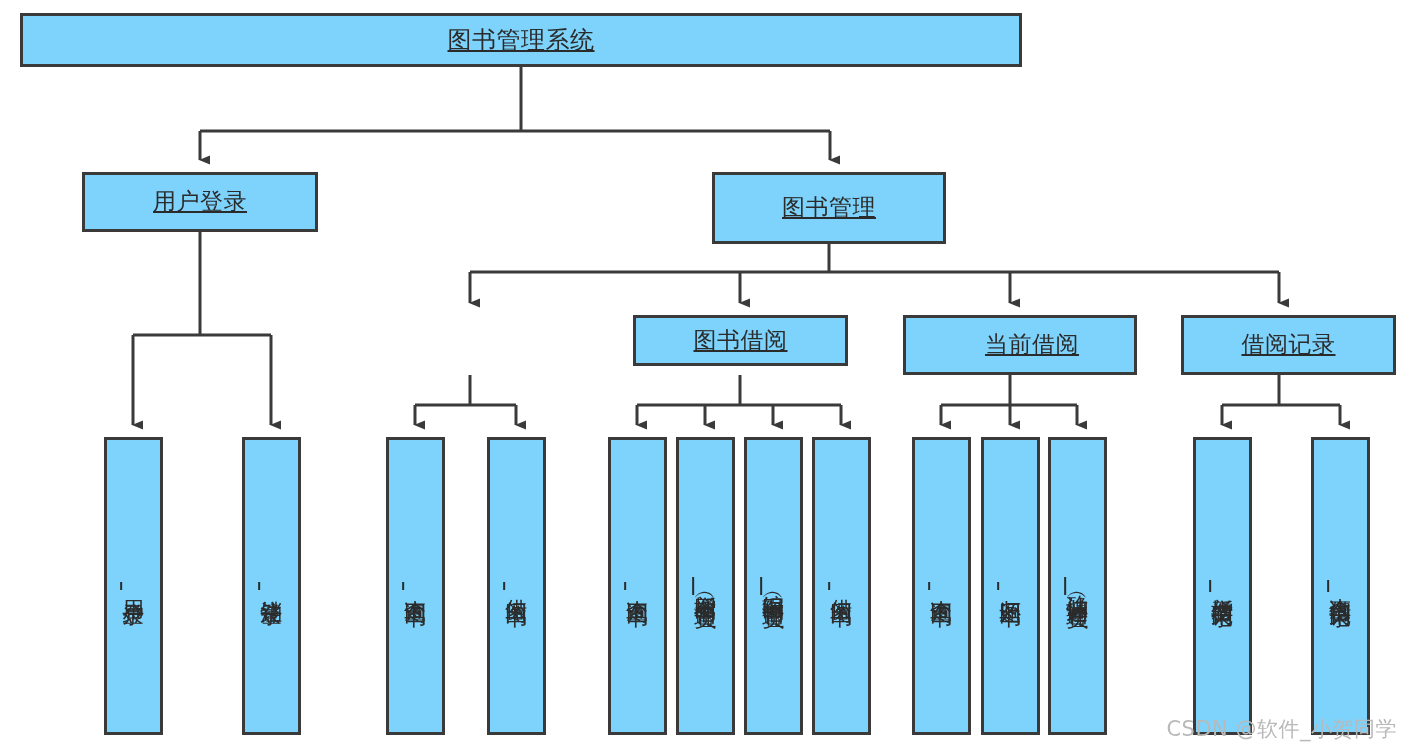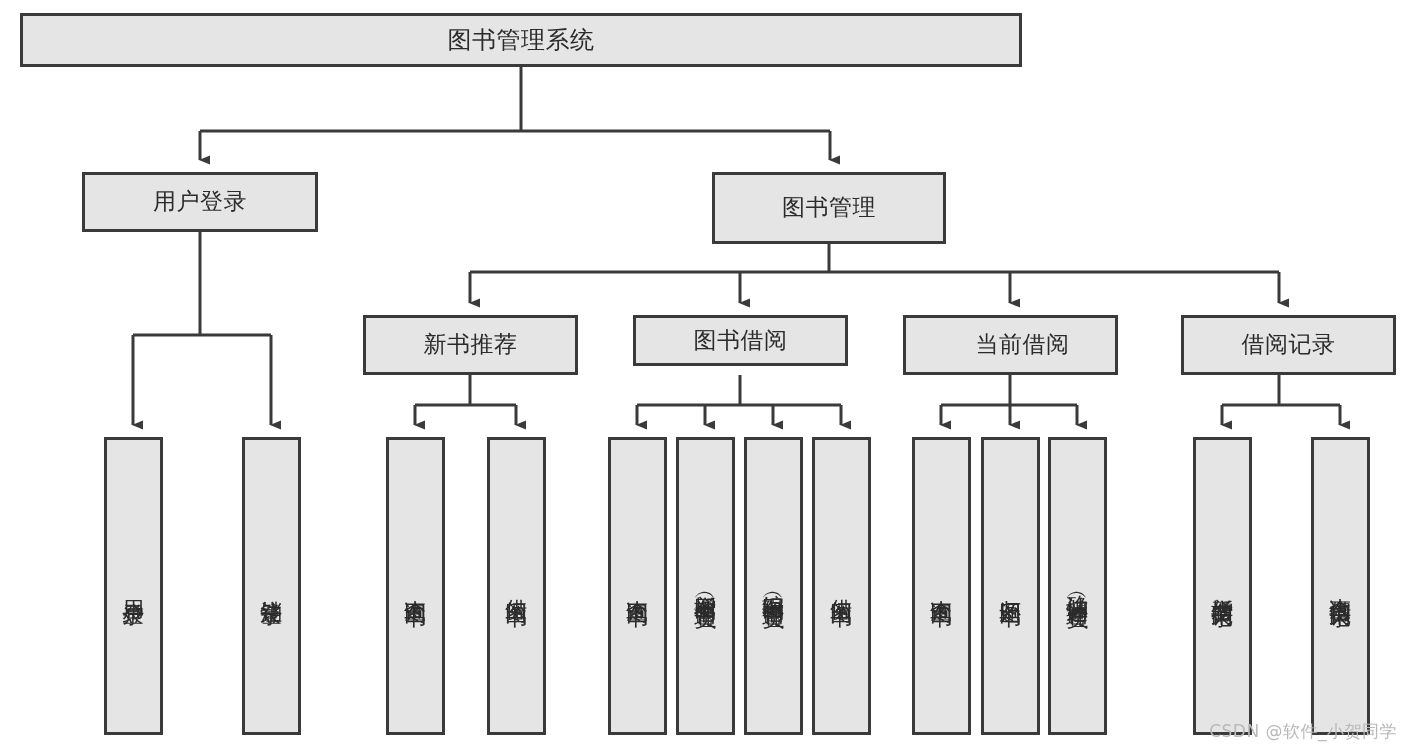--- a/index.html
+++ b/index.html
@@ -21,27 +21,28 @@
     position: absolute;
     left: 0;
     top: 0;
     width: 1405px;
     height: 747px;
     pointer-events: none;
   }
   .node {
     position: absolute;
     box-sizing: border-box;
-    background: #e5e5e5;
+    background: #7dd3fc;
     border: 3px solid #3a3a3a;
     display: flex;
     align-items: center;
     justify-content: center;
     color: #2b2b2b;
     z-index: 2;
+    text-decoration: underline;
   }
   .node .lbl {
     display: block;
     text-align: center;
     line-height: 1.18;
     letter-spacing: 0.5px;
   }
   .node.horiz .lbl {
     font-size: 23px;
   }
@@ -60,21 +61,21 @@
     font-size: 22px;
     line-height: 1.06;
     letter-spacing: 2px;
     white-space: nowrap;
     max-height: 100%;
   }
   .watermark {
     position: absolute;
     right: 8px;
     bottom: 4px;
-    font-size: 17px;
+    font-size: 21px;
     color: #b9b9b9;
     z-index: 5;
     white-space: nowrap;
     letter-spacing: 0.5px;
   }
 </style>
 </head>
 <body>
 
 <div id="canvas">
@@ -133,27 +134,24 @@
     <span class="lbl">图书管理系统</span>
   </div>
 
   <div class="node horiz" style="left:82px; top:172px; width:236px; height:60px;">
     <span class="lbl">用户登录</span>
   </div>
   <div class="node horiz" style="left:712px; top:172px; width:234px; height:72px;">
     <span class="lbl">图书管理</span>
   </div>
 
-  <div class="node horiz" style="left:363px; top:315px; width:215px; height:60px;">
-    <span class="lbl">新书推荐</span>
-  </div>
   <div class="node horiz" style="left:633px; top:315px; width:215px; height:51px;">
     <span class="lbl">图书借阅</span>
   </div>
-  <div class="node horiz" style="left:903px; top:315px; width:215px; height:60px;padding-left:24px;">
+  <div class="node horiz" style="left:903px; top:315px; width:234px; height:60px;padding-left:24px;">
     <span class="lbl">当前借阅</span>
   </div>
   <div class="node horiz" style="left:1171px; top:315px; width:215px; height:60px;margin-left:10px;">
     <span class="lbl">借阅记录</span>
   </div>
 
   <div class="node vert" style="left:104px; top:437px; width:59px; height:298px;">
     <span class="lbl">用户登录</span>
   </div>
   <div class="node vert" style="left:242px; top:437px; width:59px; height:298px;">

